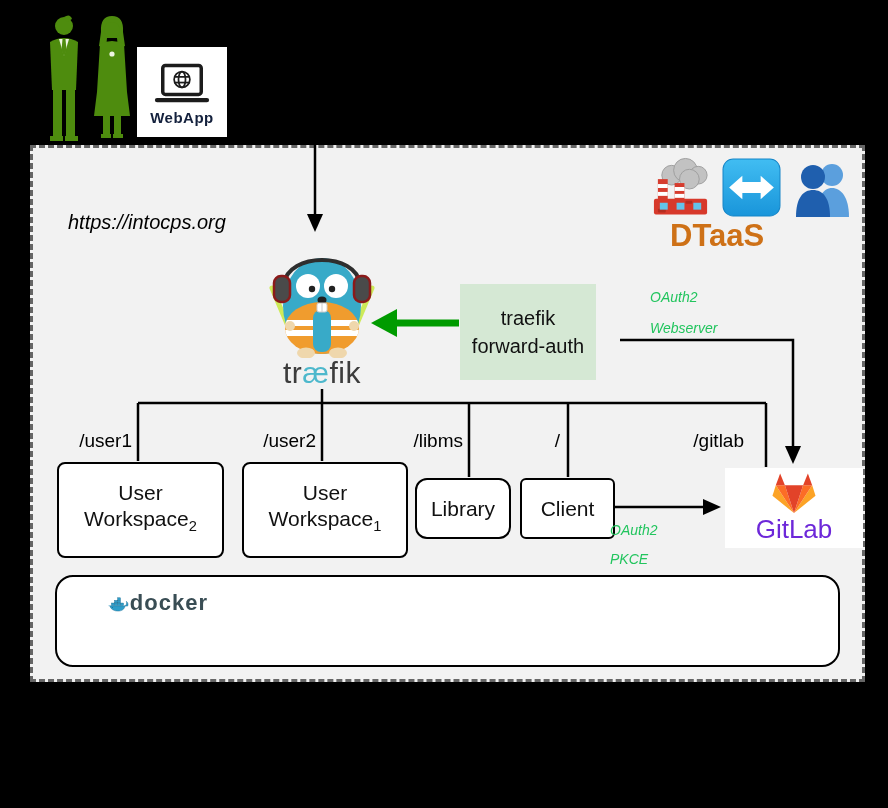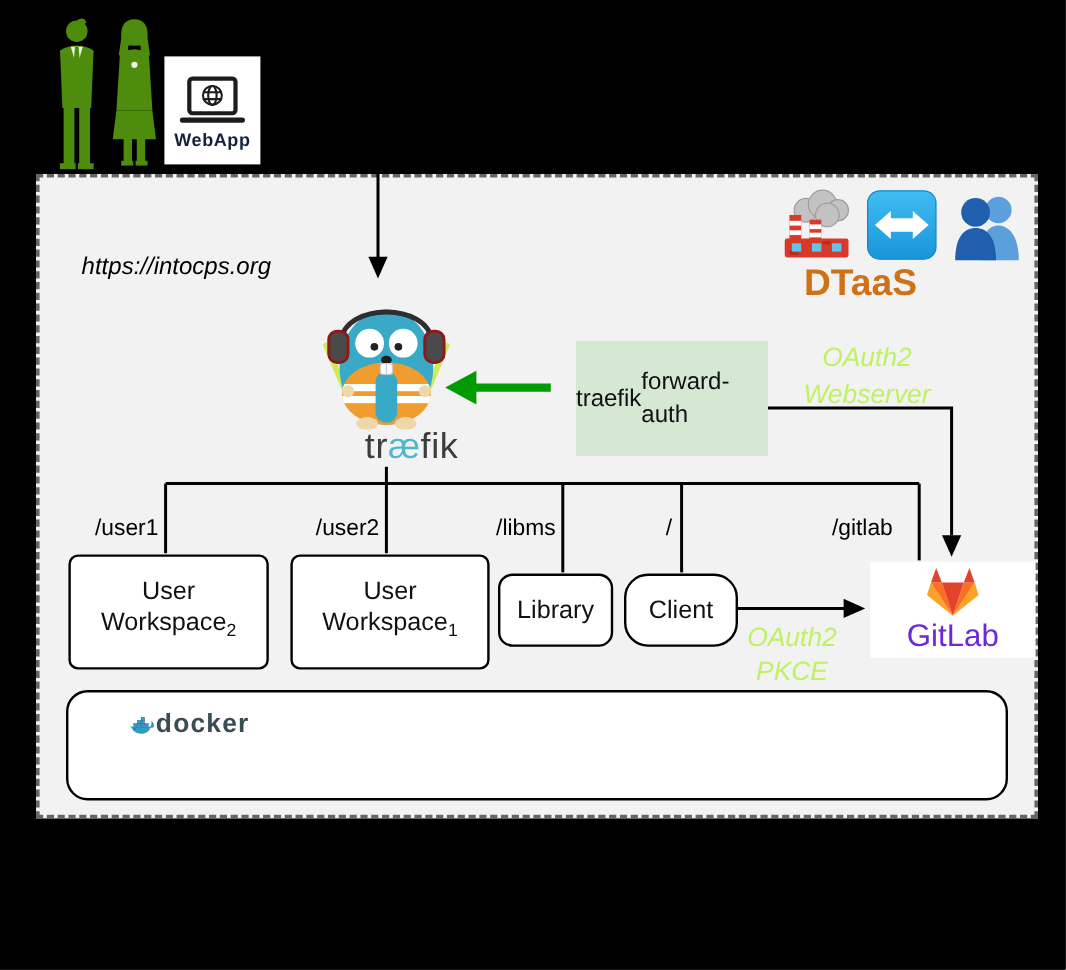--- a/index.html
+++ b/index.html
@@ -8,38 +8,38 @@
   .abs{position:absolute;}
   
   .panel{left:30px;top:145px;width:835px;height:537px;background:#f2f2f2;
          border:3px dashed #666;box-sizing:border-box;}
   
   .node{position:absolute;background:#fff;border:2.5px solid #000;border-radius:8px;
         display:flex;align-items:center;justify-content:center;text-align:center;
         color:#111;font-size:21px;line-height:26px;}
   .node sub{font-size:70%;}
   
-  .webapp-card{left:137px;top:47px;width:80px;height:90px;background:#fff;
+  .webapp-card{left:137px;top:47px;width:90px;height:90px;background:#fff;
                display:flex;flex-direction:column;align-items:center;justify-content:center;}
   .webapp-label{font-size:15px;font-weight:bold;color:#14213d;letter-spacing:.5px;margin-top:2px;}
   
   .route-label{position:absolute;font-size:19px;color:#000;
                width:100px;text-align:right;top:430px;}
   .url-label{left:68px;top:211px;font-style:italic;font-size:20px;color:#000;}
-  .oauth{position:absolute;font-style:italic;font-size:22px;color:#bef264;
-         text-align:center;line-height:31px;}
-  
-  .auth-box{left:460px;top:284px;width:160px;height:96px;background:#d5e8d4;
-            display:flex;align-items:center;justify-content:center;
-            font-size:20px;line-height:28px;color:#111;margin-left:20px;}
+  .oauth{position:absolute;font-style:italic;font-size:14px;color:#22c55e;
+         text-align:left;line-height:31px;}
+  
+  .auth-box{left:460px;top:284px;width:136px;height:96px;background:#d5e8d4;
+            display:flex;flex-direction:column;align-items:center;justify-content:center;
+            font-size:20px;line-height:28px;color:#111;}
   
   .dtaas-label{left:670px;top:218px;width:150px;font-size:31px;
                font-weight:bold;color:#ce7117;}
   
-  .traefik-wordmark{left:262px;top:356px;width:120px;text-align:right;font-size:30px;
+  .traefik-wordmark{left:262px;top:356px;width:120px;text-align:center;font-size:30px;
                     color:#3c3c3c;letter-spacing:.5px;}
   .traefik-wordmark .ae{color:#4db8cc;}
   
   .gitlab-card{left:725px;top:468px;width:138px;height:80px;background:#fff;
                display:flex;flex-direction:column;align-items:center;justify-content:center;}
   .gitlab-label{font-size:26px;color:#6d28d9;margin-top:-1px;}
   
   .docker-box{left:55px;top:575px;width:785px;height:92px;background:#fff;
               border:2.5px solid #000;border-radius:18px;box-sizing:border-box;}
   .docker-logo{left:108px;top:582px;width:100px;display:flex;flex-direction:row;align-items:center;}
@@ -221,21 +221,21 @@
   </div>
   <div class="node" style="left:242px;top:462px;width:162px;height:92px">
     <div>
       <span>User</span><br>
       <span>Workspace</span><sub>1</sub>
     </div>
   </div>
   <div class="node" style="left:415px;top:478px;width:92px;height:57px;border-radius:12px">
     <span>Library</span>
   </div>
-  <div class="node" style="left:520px;top:478px;width:91px;height:57px;border-radius:20px">
+  <div class="node" style="left:520px;top:478px;width:91px;height:57px;border-radius:6px">
     <span>Client</span>
   </div>
 
   <div class="abs oauth" style="left:610px;top:516px;width:100px;line-height:29px">
     <div>OAuth2</div>
     <div>PKCE</div>
   </div>
 
   <div class="abs gitlab-card">
     <svg width="50" height="44" viewBox="0 0 100 92">

